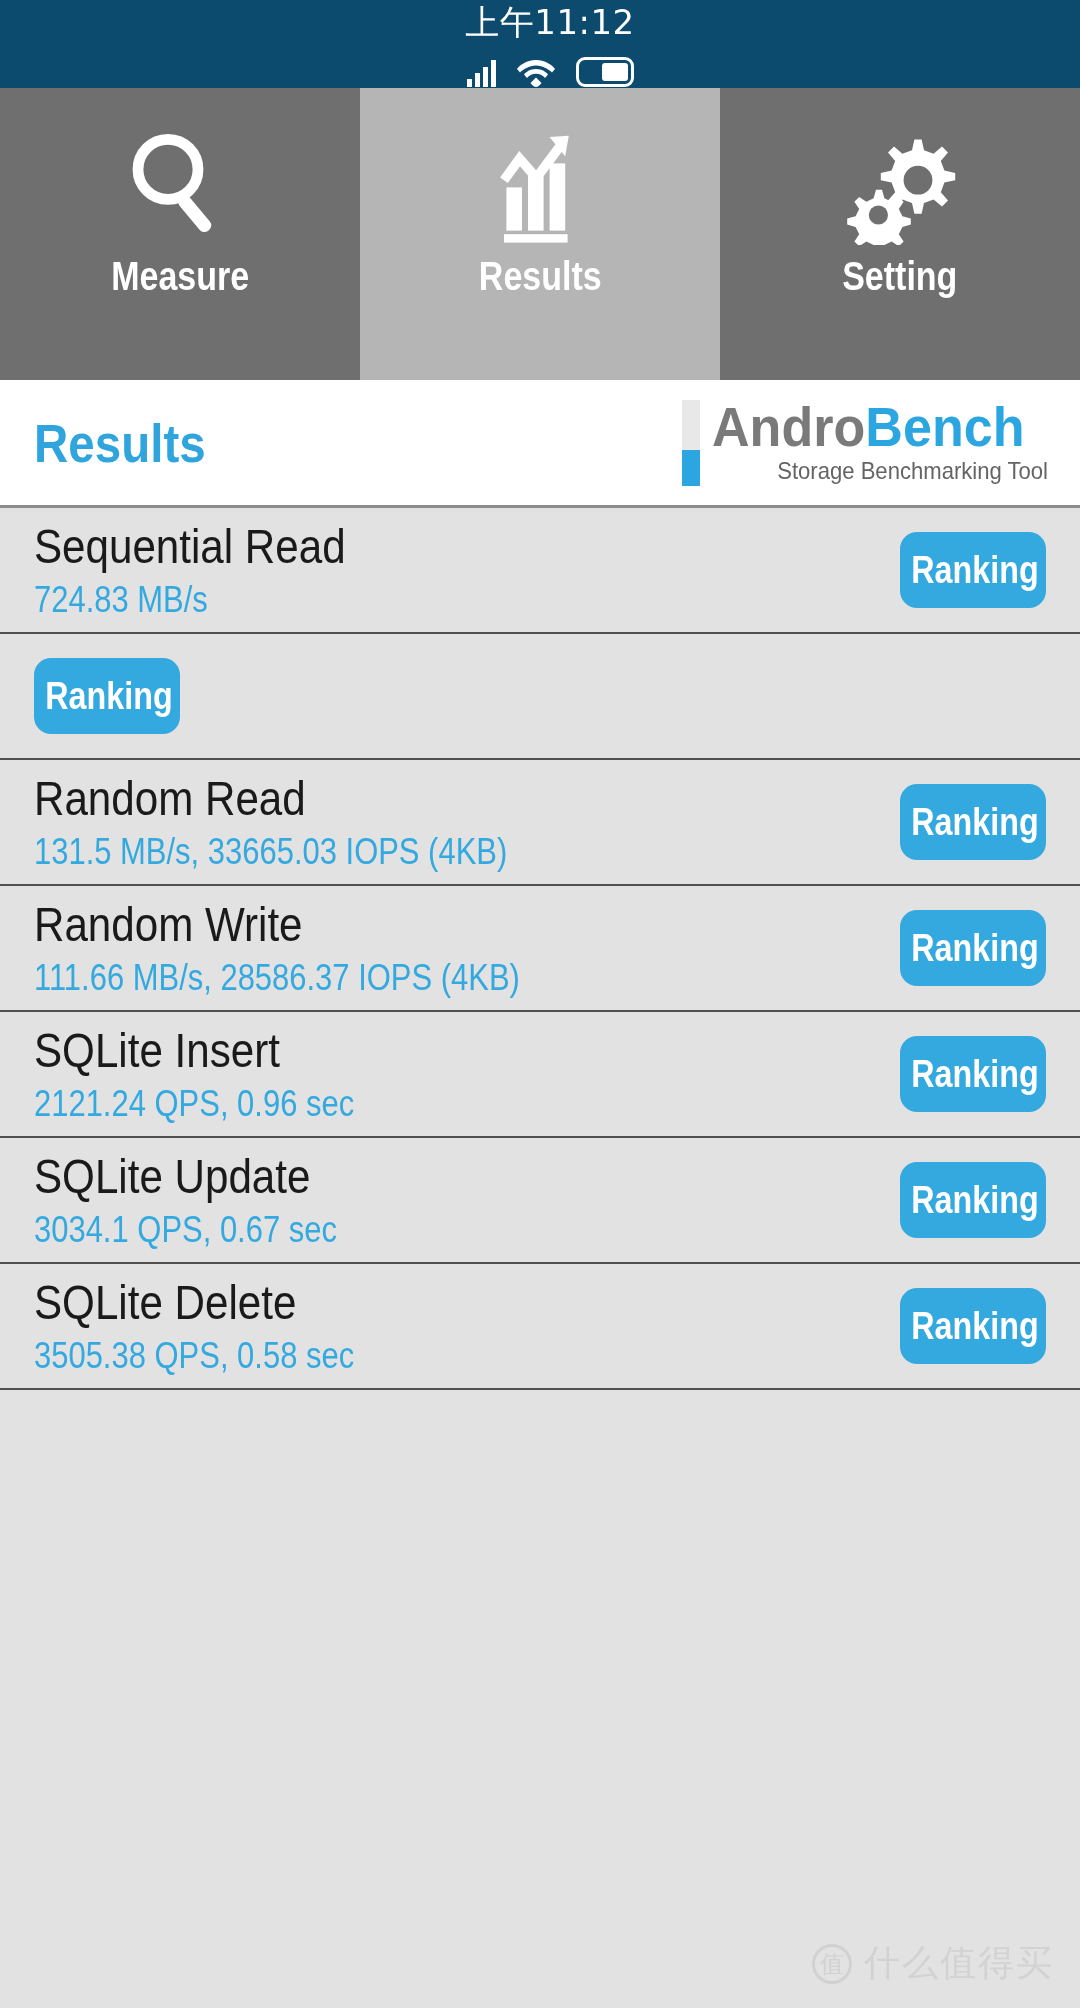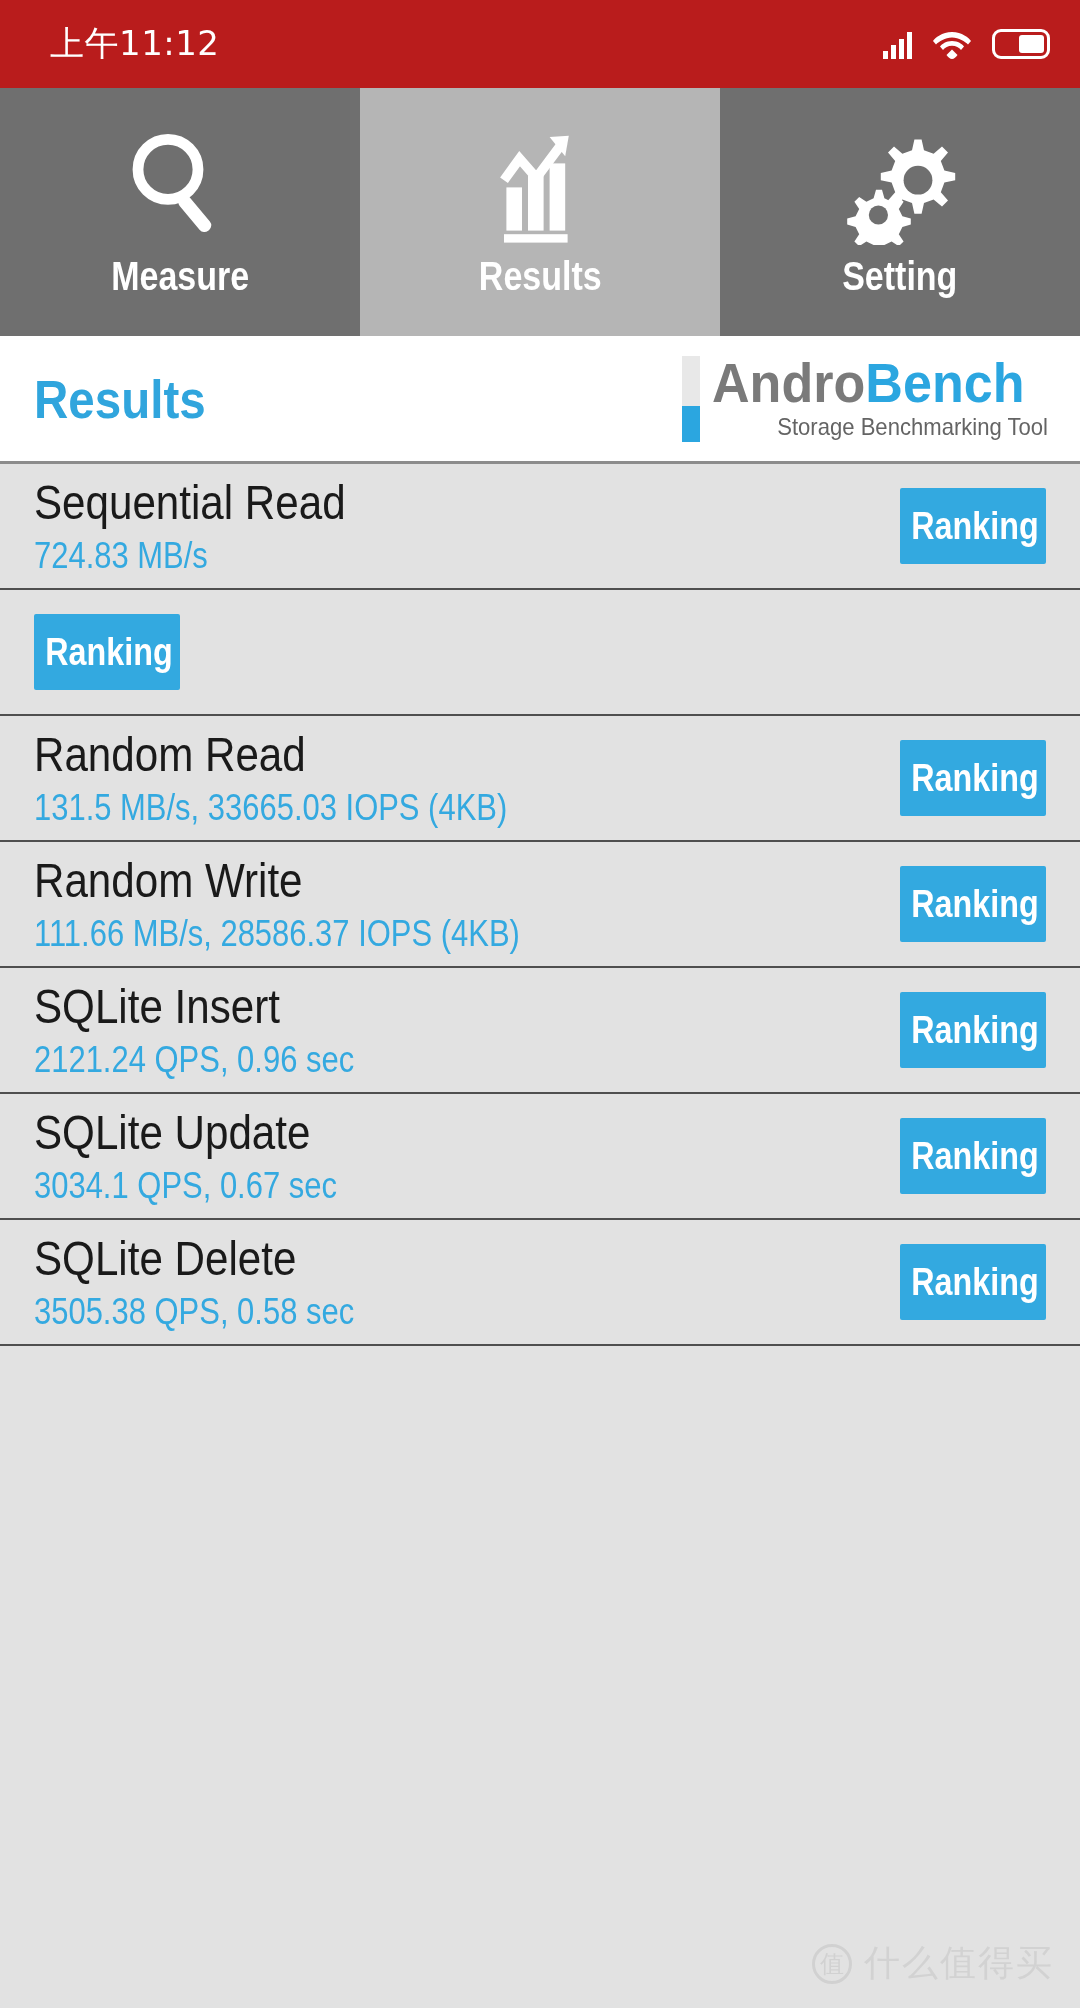--- a/index.html
+++ b/index.html
@@ -11,26 +11,27 @@
     width: 1080px;
     height: 2008px;
     position: relative;
     overflow: hidden;
     font-family: "DejaVu Sans", "Liberation Sans", sans-serif;
   }
 
   
   .statusbar {
     height: 88px;
-    background: #b91c1c;
+    background: #0c4a6e;
     display: flex;
     align-items: center;
     justify-content: space-between;
     padding: 0 30px 0 50px;
     box-sizing: border-box;
+    flex-direction: column;
   }
   .status-time {
     color: #ffffff;
     font-size: 34px;
     letter-spacing: 0.5px;
     font-family: "DejaVu Sans", "Liberation Sans", sans-serif;
   }
   .status-icons {
     display: flex;
     align-items: center;
@@ -67,21 +68,21 @@
   .battery-icon .fill {
     width: 55%;
     height: 100%;
     background: #ffffff;
     border-radius: 3px;
   }
 
   
   .tabbar {
     display: flex;
-    height: 248px;
+    height: 292px;
     background: #6f6f6f;
     text-align: right;
   }
   .tab {
     flex: 1;
     background: #6f6f6f;
     display: flex;
     flex-direction: column;
     align-items: center;
     justify-content: flex-start;
@@ -213,21 +214,21 @@
     transform: scaleX(0.86);
     transform-origin: left center;
     white-space: nowrap;
   }
   .ranking-btn {
     background: #33a9e0;
     color: #ffffff;
     font-size: 38px;
     font-weight: bold;
     border: none;
-    border-radius: 2px;
+    border-radius: 17px;
     width: 146px;
     height: 76px;
     cursor: pointer;
     font-family: "Liberation Sans", sans-serif;
     padding: 0;
     line-height: 76px;
     text-align: center;
   }
   .ranking-btn span {
     display: inline-block;

